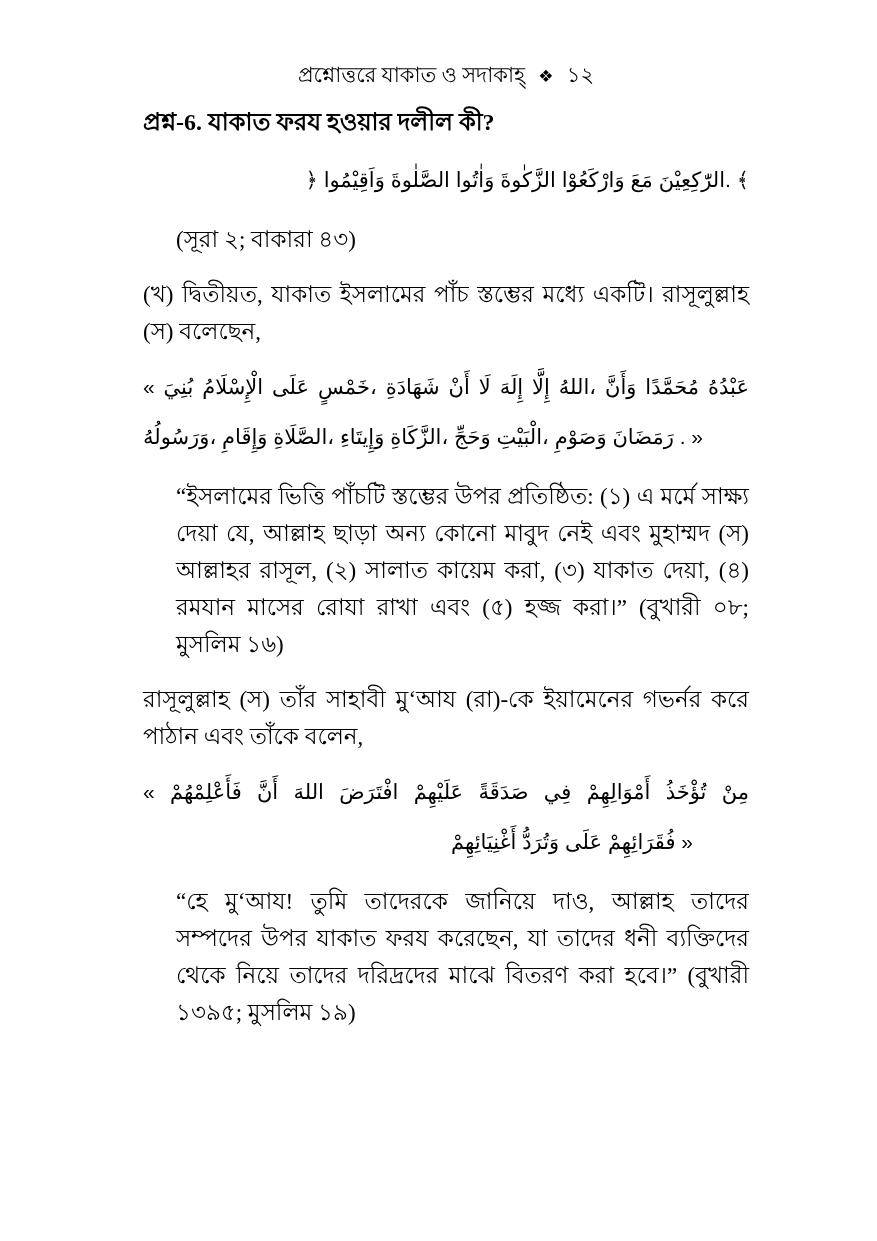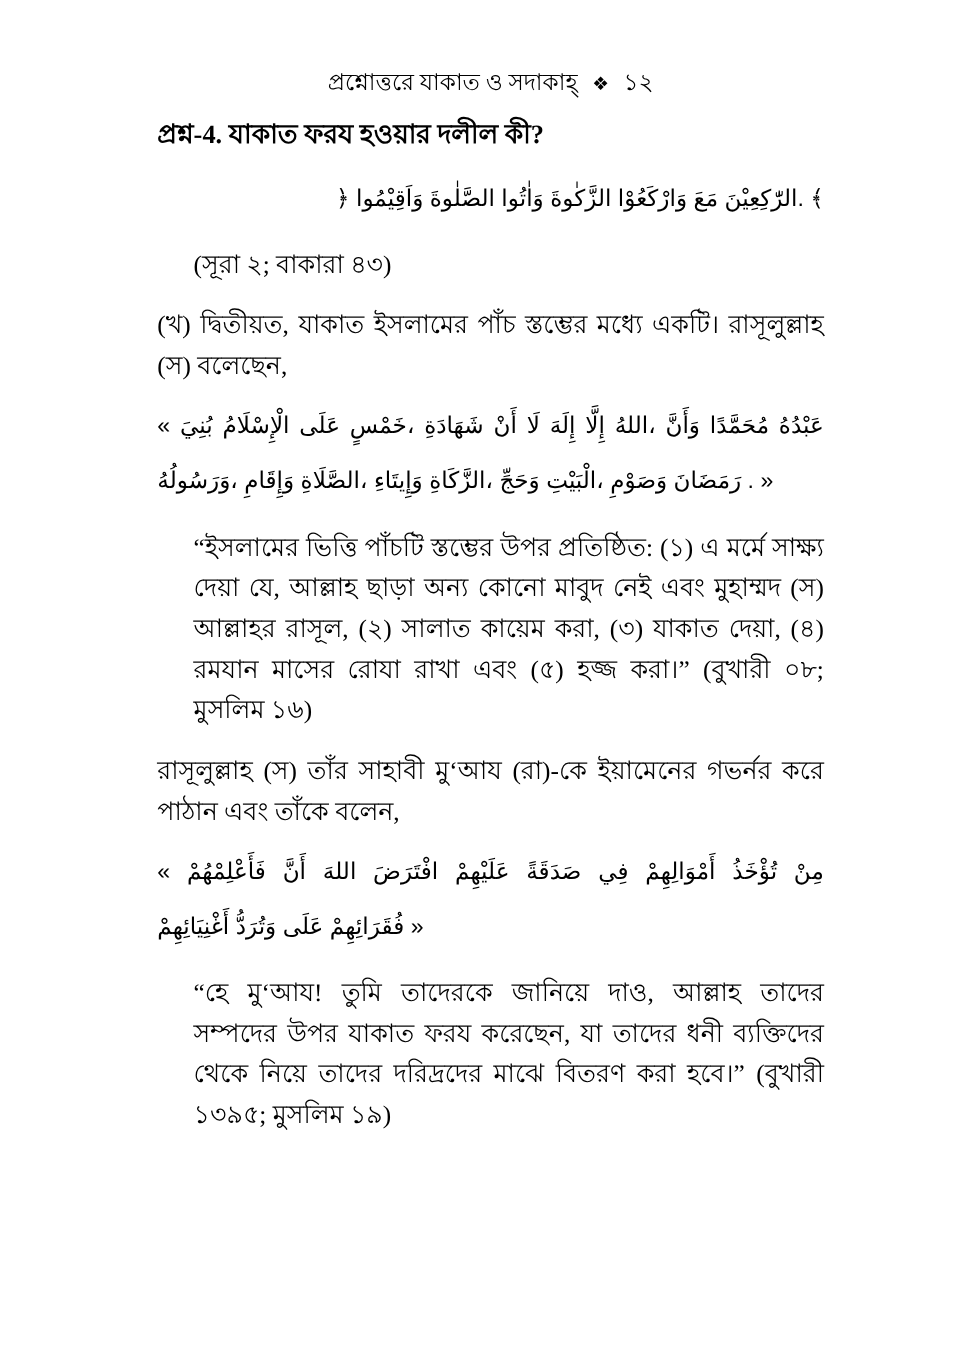--- a/index.html
+++ b/index.html
@@ -61,40 +61,40 @@
     font-size: 21px;
     line-height: 50px;
     margin: 12px 0 16px 0;
   }
   .ar-line { direction: ltr; }
   .ar-line.full-justify {
     text-align: justify;
     text-align-last: justify;
   }
   .ar-line.align-left  { text-align: left; }
-  .ar-line.align-right { }
+  .ar-line.align-right { text-align: right; }
   .ar-line.pad-right   { padding-right: 56px; }
   .ar-line.verse-line  { text-align: right; }
   .ar-tok {
     unicode-bidi: isolate;
     direction: ltr;
   }
 </style>
 </head>
 <body>
 
 <div class="page">
 
   <div class="running-header">
     <span>প্রশ্নোত্তরে যাকাত ও সদাকাহ্</span>
     <span class="orn">❖</span>
     <span>১২</span>
   </div>
 
-  <div class="q-heading">প্রশ্ন-4. যাকাত ফরয হওয়ার দলীল কী?</div>
+  <div class="q-heading">প্রশ্ন-6. যাকাত ফরয হওয়ার দলীল কী?</div>
 
 
   <div class="arabic-block">
     <div class="ar-line verse-line"><span class="ar-tok">﴿</span> <span class="ar-tok">وَاَقِيْمُوا</span> <span class="ar-tok">الصَّلٰوةَ</span> <span class="ar-tok">وَاٰتُوا</span> <span class="ar-tok">الزَّكٰوةَ</span> <span class="ar-tok">وَارْكَعُوْا</span> <span class="ar-tok">مَعَ</span> <span class="ar-tok">الرّٰكِعِيْنَ.</span> <span class="ar-tok">﴾</span></div>
   </div>
 
   <div class="quote-block">
     <div class="quote-citation">(সূরা ২; বাকারা ৪৩)</div>
   </div>
 

